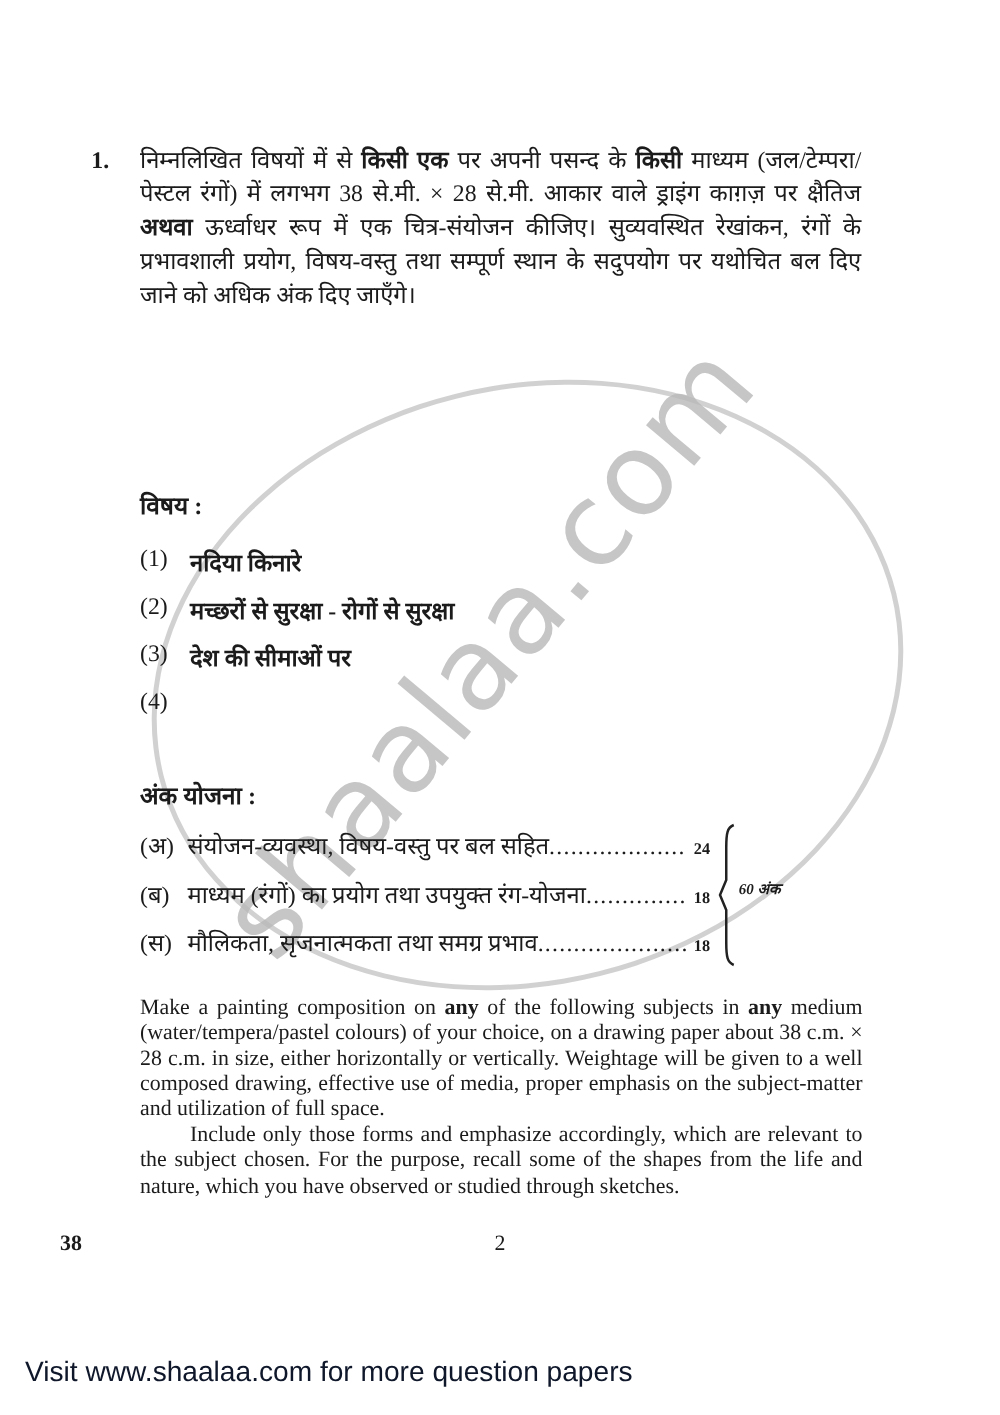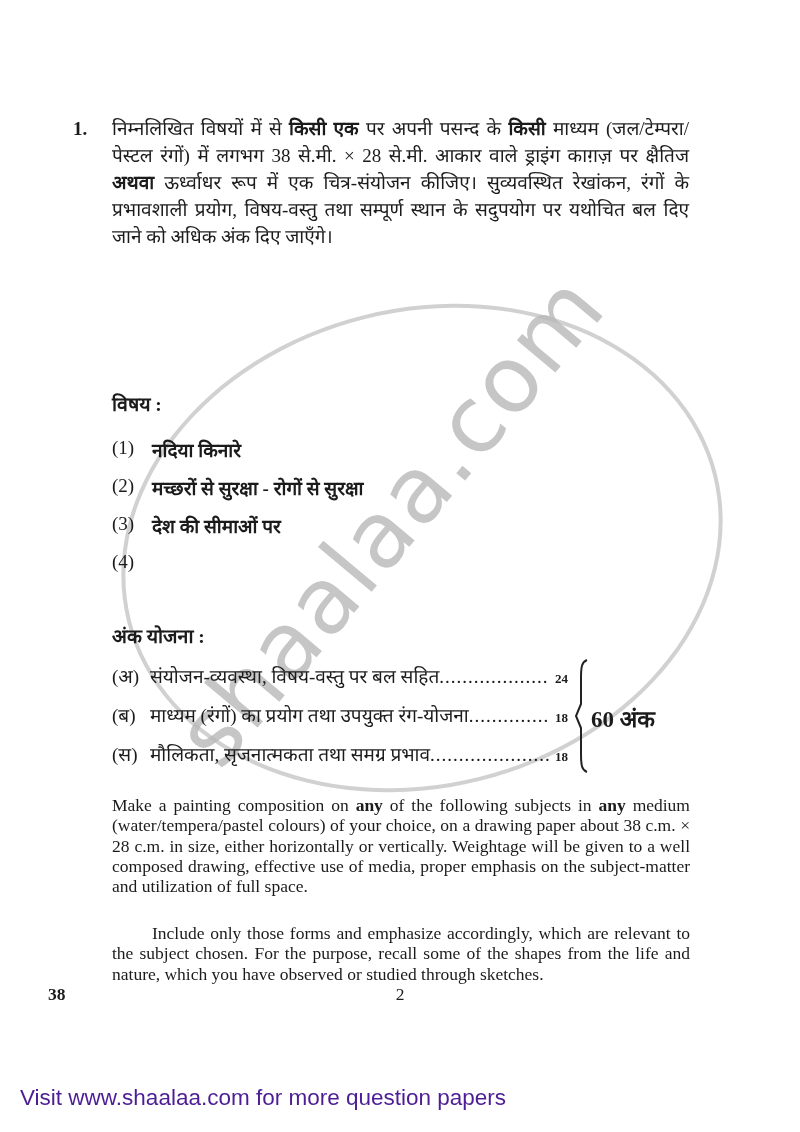--- a/index.html
+++ b/index.html
@@ -40,30 +40,30 @@
   .heading{left:112px;font-weight:bold;font-size:19.5px;}
   .subject{left:112px;width:560px;display:flex;font-size:19px;}
   .subj-num{flex:0 0 40px;font-weight:normal;}
   .subj-text{font-weight:bold;}
   .mrow{left:112px;width:456px;display:flex;align-items:baseline;font-size:19px;white-space:nowrap;}
   .mrow-num{flex:0 0 38px;}
   .mrow-label{flex:0 0 auto;}
   .mrow-leader{flex:1 1 0;min-width:0;overflow:hidden;letter-spacing:1px;}
   .mrow-value{flex:0 0 auto;font-weight:bold;padding-left:6px;font-size:13px;}
   .brace{left:572px;top:658px;width:20px;height:116px;}
-  .marks-total{left:591px;top:702px;font-weight:bold;font-size:23px;white-space:nowrap;}
+  .marks-total{left:591px;top:702px;font-weight:bold;font-size:12px;white-space:nowrap;font-style:italic;}
   .en{font-size:17.5px;line-height:20.3px;text-align:justify;}
   .en-p1{left:112px;top:795px;width:578px;}
-  .en-p2{left:112px;top:897px;width:578px;text-indent:40px;margin-top:26px;}
+  .en-p2{left:112px;top:897px;width:578px;text-indent:40px;}
   .pg-left{left:48px;top:984px;font-weight:bold;font-size:17.5px;}
   .pg-center{left:0;top:984px;width:800px;text-align:center;font-size:17.5px;}
   .site-footer{
     left:20px;top:1085px;width:760px;
     font-family:"Liberation Sans","DejaVu Sans",sans-serif;
-    font-size:22.5px;color:#4c1d95;
+    font-size:22.5px;color:#0f172a;
   }
 </style>
 </head>
 <body>
 
 <div class="page">
 
   <div class="wm">
     <div class="wm-ellipse"></div>
     <div class="wm-text">shaalaa.com</div>

